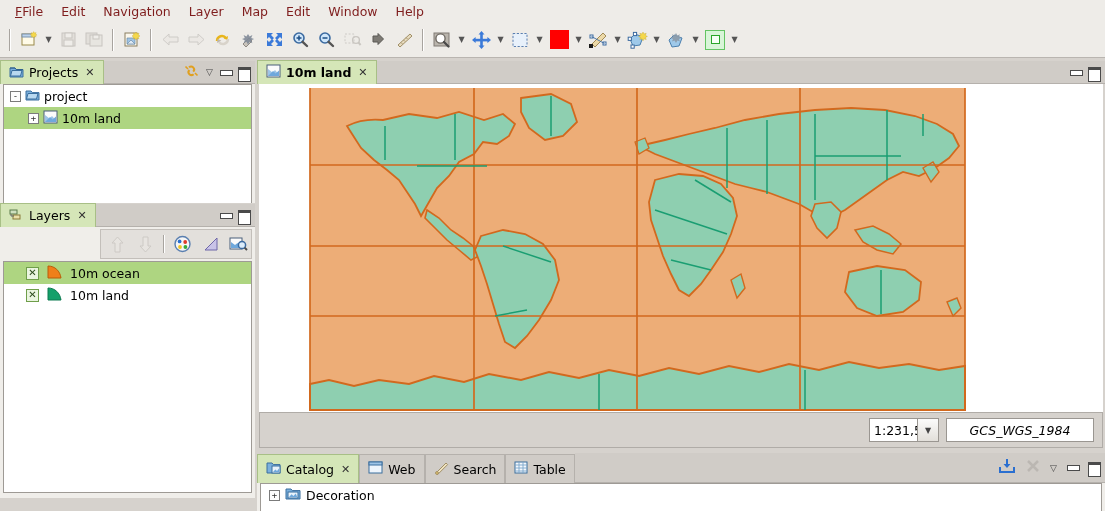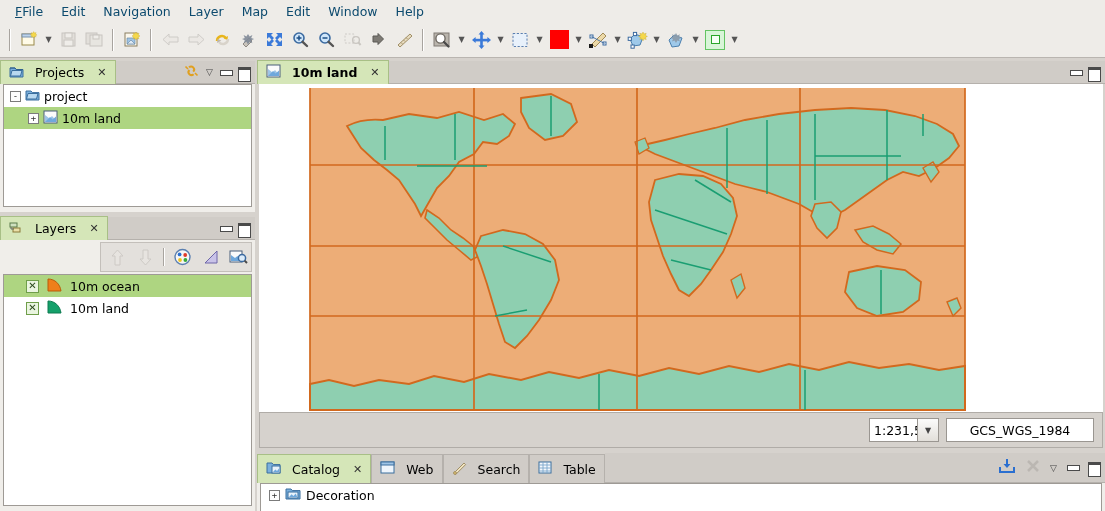--- a/index.html
+++ b/index.html
@@ -13,21 +13,21 @@
   }
   #app { position: relative; width: 1105px; height: 511px; }
 
   
   .menubar {
     position: absolute; left: 0; top: 0; width: 1105px; height: 22px;
     background: #eeece8;
     display: flex; align-items: center; padding-left: 6px;
   }
   .menu-item {
-    font-size: 12.5px; padding: 2px 9px; color: #0c4a6e; cursor: default;
+    font-size: 12.5px; padding: 2px 9px; color: #7f1d1d; cursor: default;
     white-space: nowrap;
   }
   .menu-item u { text-decoration: underline; }
 
   
   .toolbar {
     position: absolute; left: 0; top: 22px; width: 1105px; height: 36px;
     background: #eeece8;
     display: flex; align-items: center; padding-left: 4px;
     border-bottom: 1px solid #b9b5b0;
@@ -46,21 +46,21 @@
   }
   .dis { opacity: .38; }
 
   
   .panel { position: absolute; background: #f0eeea; }
   .tabrow {
     display: flex; align-items: flex-end; height: 24px;
     background: #d6d2cd; position: relative;
   }
   .tab {
-    display: flex; align-items: center; gap: 11px;
+    display: flex; align-items: center; gap: 5px;
     height: 24px; padding: 0 8px;
     font-size: 12.5px; background: #d0ccc7; border: 1px solid #b5b1ac;
     border-bottom: none; color: #000; white-space: nowrap;
   }
   .tab.active { background: #d5e6b8; border-color: #a8bf86; font-weight: normal; }
   .tab .x { font-size: 11px; color: #333; margin-left: 2px; }
   .tabrow-fill { flex: 1; height: 23px; background: #d0ccc7; border-bottom: 1px solid #b5b1ac; }
   .panel-ctrls {
     display: flex; align-items: center; gap: 7px;
     padding: 0 6px; height: 23px;
@@ -370,21 +370,21 @@
               <rect x="1" y="1" width="13" height="12" fill="#fbfbfb" stroke="#4a5f7a"></rect>
               <path d="M2 12V5l4.5 3.5L9 6l4 4.5V12z" fill="#9ec4e6"></path>
               <path d="M2 12l5-5 2.6 2.4L13 6.4V12z" fill="#6fa8dc"></path>
             </svg>
         </span>
         <span>10m land</span>
       </div>
     </div>
   </div>
 
-  <div class="panel" style="left:0; top:216px; width:255px; height:295px;">
+  <div class="panel" style="left:0; top:203px; width:255px; height:295px;">
     <div class="tabrow">
       <div class="tab active">
         <span class="ic">
           <svg width="15" height="13" viewBox="0 0 15 13">
               <rect x="1" y="2" width="7" height="4" fill="#cfe0c0" stroke="#5a7a4a"></rect>
               <rect x="4" y="7" width="7" height="4" fill="#e9dfa8" stroke="#8a7a3a"></rect>
               <path d="M2 6v2h3" fill="none" stroke="#666"></path>
             </svg>
         </span>
         <span>Layers</span>
@@ -543,21 +543,21 @@
           <line x1="546" y1="286" x2="546" y2="326"></line>
         </g>
       </svg>
     </div>
 
     <div id="map-statusbar" style="left:2px; top:352px; width:844px; height:36px;">
       <div class="sb-scale-wrap">
         <div class="sb-scale">1:231,5</div>
         <div class="sb-scale-btn">▼</div>
       </div>
-      <div class="sb-field" style="width:148px;">GCS_WGS_1984</div>
+      <div class="sb-field" style="width:148px;font-style:italic;">GCS_WGS_1984</div>
     </div>
   </div>
 
   <div class="panel" style="left:257px; top:452px; width:848px; height:59px;">
     <div class="tabrow" style="height:31px;align-items:flex-end;">
       <div class="tab active" style="height:29px;">
         <span class="ic">
           <svg width="15" height="14" viewBox="0 0 15 14">
               <path d="M1 2h5l1.4 1.6H14V12H1z" fill="#7bb0dd" stroke="#3a6e9e"></path>
               <rect x="6" y="5" width="8" height="7" fill="#e8f2fb" stroke="#3a6e9e"></rect>

